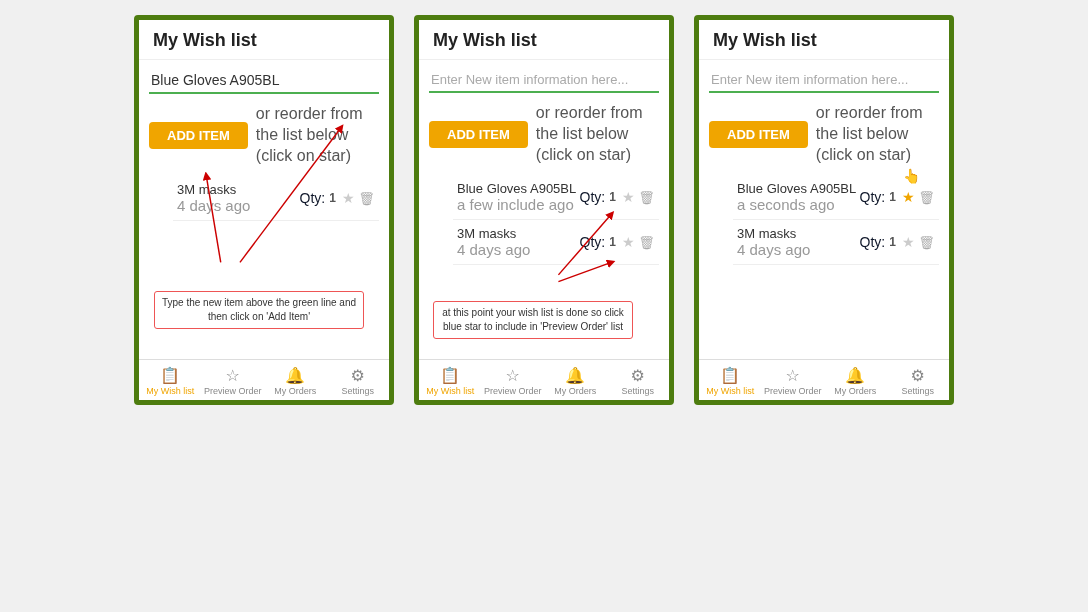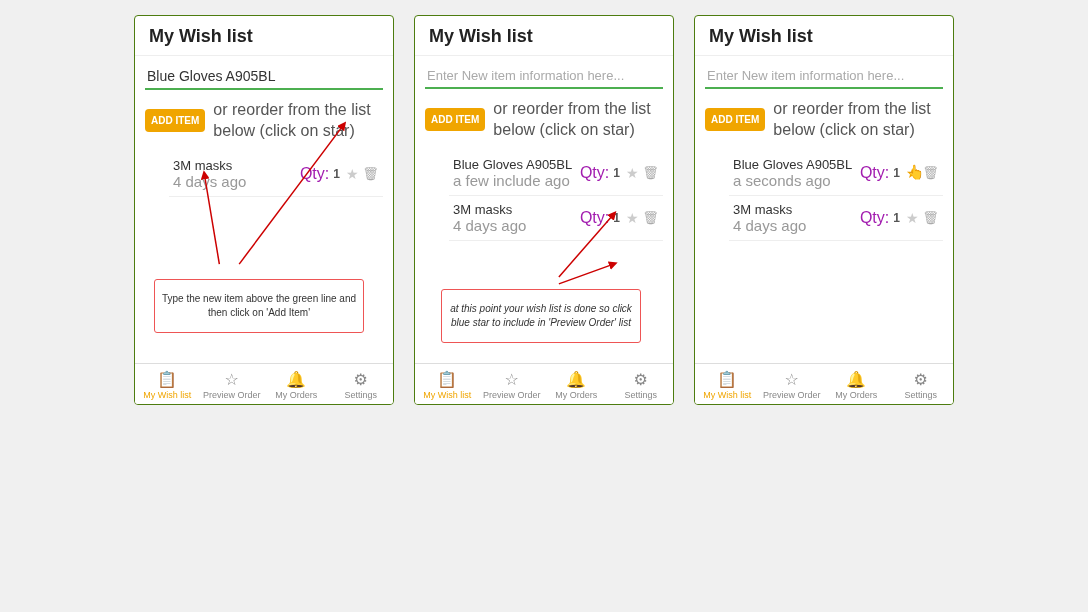--- a/index.html
+++ b/index.html
@@ -13,21 +13,21 @@
       align-items: flex-start;
       justify-content: center;
       padding: 10px 20px;
       gap: 20px;
     }
 
     .phone-frame {
       width: 260px;
       height: 390px;
       background: white;
-      border: 1px solid #4d7c0f;
+      border: 5px solid #4d7c0f;
       border-radius: 4px;
       display: flex;
       flex-direction: column;
       overflow: hidden;
       position: relative;
       flex-shrink: 0;
       margin-top: 5px;
     }
 
     .phone-header {
@@ -79,22 +79,22 @@
       align-items: center;
       gap: 8px;
       margin-bottom: 10px;
     }
 
     .btn-add {
       background: #f0a500;
       color: white;
       border: none;
       border-radius: 4px;
-      padding: 6px 6px;
-      font-size: 10px;
+      padding: 6px 18px;
+      font-size: 13px;
       font-weight: bold;
       cursor: pointer;
       white-space: nowrap;
     }
 
     .reorder-text {
       font-size: 16px;
       color: #555;
       line-height: 1.3;
     }
@@ -141,22 +141,22 @@
       color: #f0a500;
     }
 
     .trash-icon {
       color: #aaa;
       font-size: 13px;
       cursor: pointer;
     }
 
     .qty-label {
-      font-size: 16px;
-      color: #a21caf;
+      font-size: 14px;
+      color: #0f172a;
     }
 
     .qty-value {
       font-size: 12px;
       font-weight: bold;
       margin-right: 2px;
     }
 
     .phone-footer {
       display: flex;
@@ -193,21 +193,21 @@
       font-size: 9px;
       color: #888;
       text-align: center;
       white-space: nowrap;
     }
 
     .tooltip-box {
       background: white;
       border: 1px solid #e55;
       border-radius: 3px;
-      padding: 12px 6px;
+      padding: 4px 6px;
       font-size: 10px;
       color: #333;
       line-height: 1.4;
       text-align: center;
       position: absolute;
     }
 
     
     .arrows-overlay {
       position: absolute;
@@ -315,21 +315,21 @@
       </div>
       <div class="wish-item-controls">
         <span class="qty-label">Qty:</span>
         <span class="qty-value">1</span>
         <span class="star-icon">★</span>
         <span class="trash-icon">🗑</span>
       </div>
     </div>
 
     <div style="position:absolute; bottom:20px; left:50%; transform:translateX(-50%); width:230px; pointer-events:none;">
-      <div class="tooltip-box" style="position:relative; left:12px; top:0; width:200px;font-style:italic;">
+      <div class="tooltip-box" style="position:relative; left:4px; top:0; width:200px;">
         <span>at this point your wish list is done so click blue star to include in 'Preview Order' list</span>
       </div>
     </div>
 
     <svg class="arrows-overlay" viewBox="0 0 260 300" xmlns="http://www.w3.org/2000/svg">
 
       <line x1="145" y1="218" x2="200" y2="155" stroke="#cc0000" stroke-width="1.5" marker-end="url(#arrowhead2)"></line>
 
       <line x1="145" y1="225" x2="200" y2="205" stroke="#cc0000" stroke-width="1.5" marker-end="url(#arrowhead2)"></line>
       <defs>

